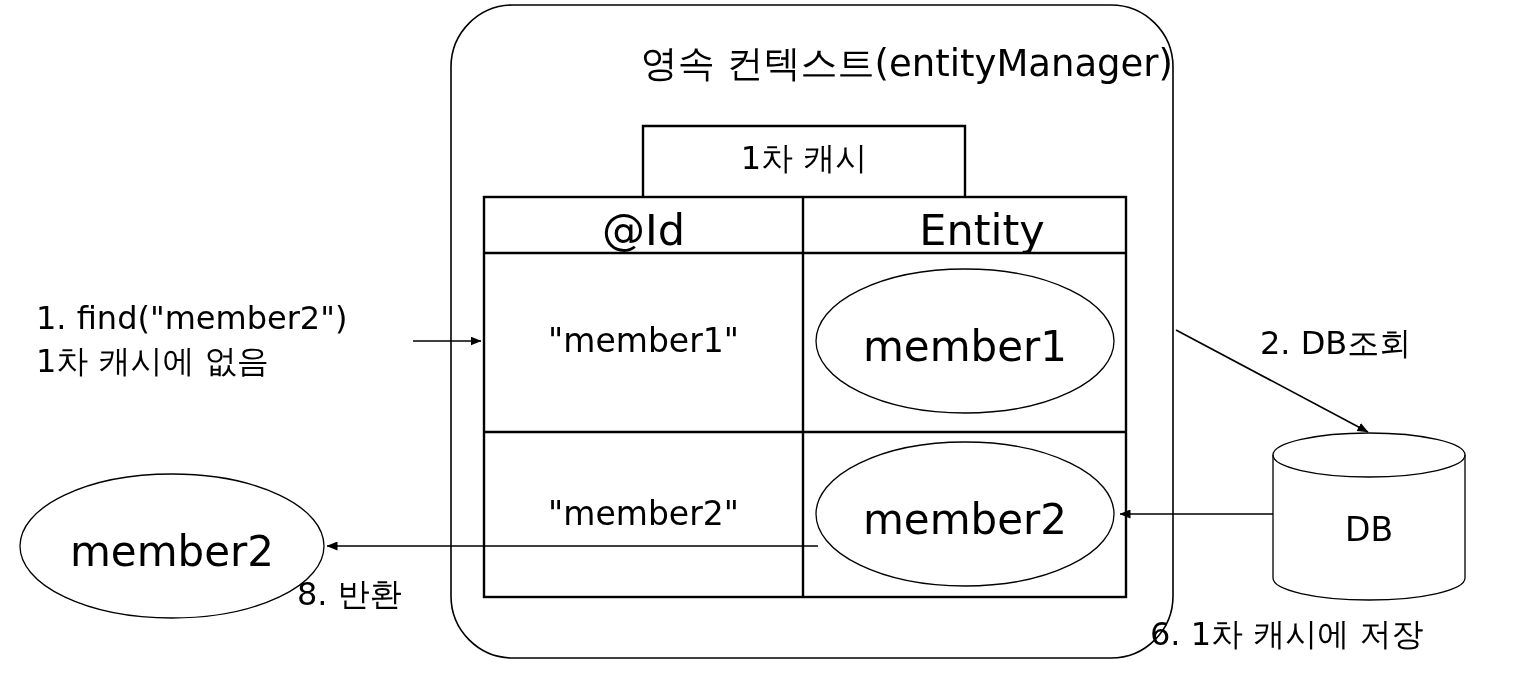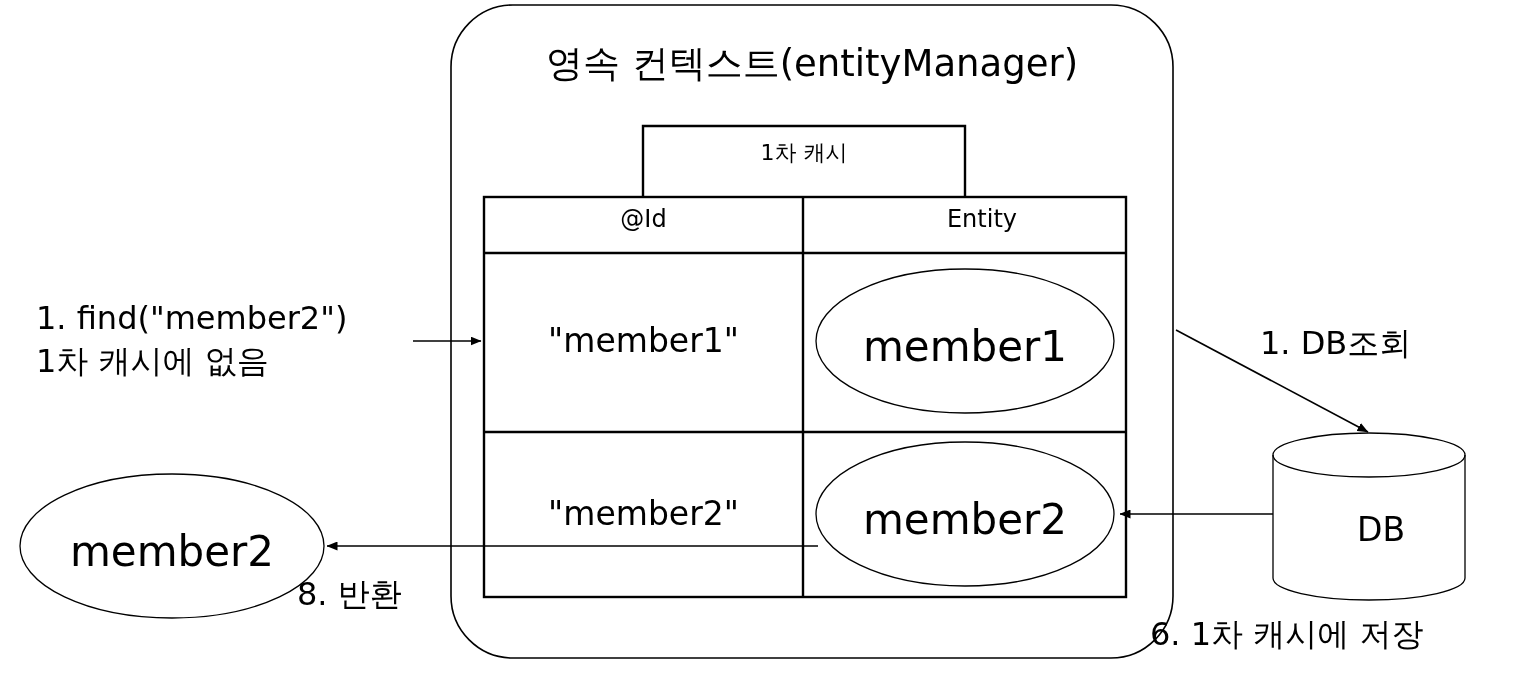--- a/index.html
+++ b/index.html
@@ -48,37 +48,36 @@
     position: absolute;
     color: #000000;
     white-space: pre;
     line-height: 1.18;
     font-weight: 400;
   }
   .lbl-title {
     font-size: 37px;
   }
   .lbl-cache {
-    font-size: 22px;
+    font-size: 32px;
   }
   .lbl-colhead {
-    font-size: 24px;
+    font-size: 43px;
   }
   .lbl-key {
     font-size: 33px;
   }
   .lbl-entity {
     font-size: 42px;
   }
   .lbl-step {
     font-size: 32px;
   }
   .lbl-db {
     font-size: 33px;
-    padding-left: 12px;
   }
   .center {
     text-align: center;
   }
 </style>
 </head>
 <body>
 
 <div id="canvas">
 
@@ -111,21 +110,21 @@
 
     <line class="connector" x1="413" y1="341" x2="481" y2="341" marker-end="url(#arrowhead)"></line>
 
     <line class="connector" x1="1176" y1="330" x2="1368" y2="432" marker-end="url(#arrowhead)"></line>
 
     <line class="connector" x1="1273" y1="514" x2="1120" y2="514" marker-end="url(#arrowhead)"></line>
 
     <line class="connector" x1="818" y1="546" x2="327" y2="546" marker-end="url(#arrowhead)"></line>
   </svg>
 
-  <div class="lbl lbl-title center" style="left:451px; top:42px; width:722px;">영속 컨텍스트(entityManager)</div>
+  <div class="lbl lbl-title center" style="left:451px; top:42px; width:722px;text-align:right;">영속 컨텍스트(entityManager)</div>
 
   <div class="lbl lbl-cache center" style="left:643px; top:140px; width:322px;">1차 캐시</div>
 
   <div class="lbl lbl-colhead center" style="left:484px; top:205px; width:319px;">@Id</div>
 
   <div class="lbl lbl-colhead center" style="left:803px; top:205px; width:358px;">Entity</div>
 
   <div class="lbl lbl-key center" style="left:484px; top:322px; width:319px;">"member1"</div>
 
   <div class="lbl lbl-entity center" style="left:816px; top:322px; width:298px;">member1</div>
@@ -135,19 +134,19 @@
   <div class="lbl lbl-entity center" style="left:816px; top:495px; width:298px;">member2</div>
 
   <div class="lbl lbl-entity center" style="left:20px; top:527px; width:304px;">member2</div>
 
   <div class="lbl lbl-db center" style="left:1273px; top:511px; width:192px;">DB</div>
 
   <div class="lbl lbl-step" style="left:36px; top:300px;">1. find("member2")</div>
 
   <div class="lbl lbl-step" style="left:36px; top:343px;">1차 캐시에 없음</div>
 
-  <div class="lbl lbl-step" style="left:1260px; top:325px;">1. DB조회</div>
+  <div class="lbl lbl-step" style="left:1260px; top:325px;">2. DB조회</div>
 
   <div class="lbl lbl-step" style="left:1150px; top:616px;">6. 1차 캐시에 저장</div>
 
   <div class="lbl lbl-step" style="left:297px; top:576px;">8. 반환</div>
 
 </div>
 
 </body></html>

